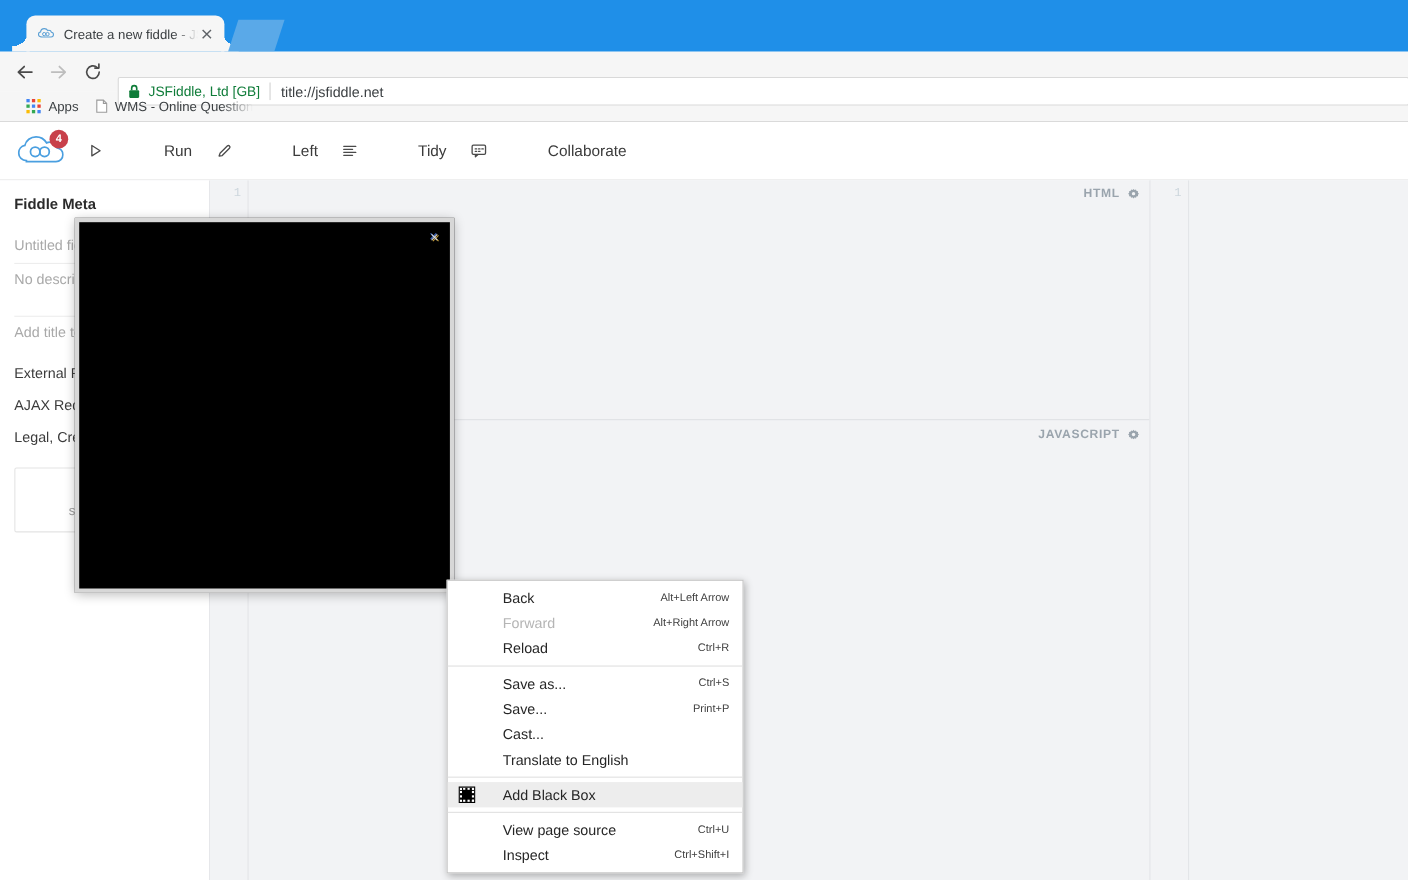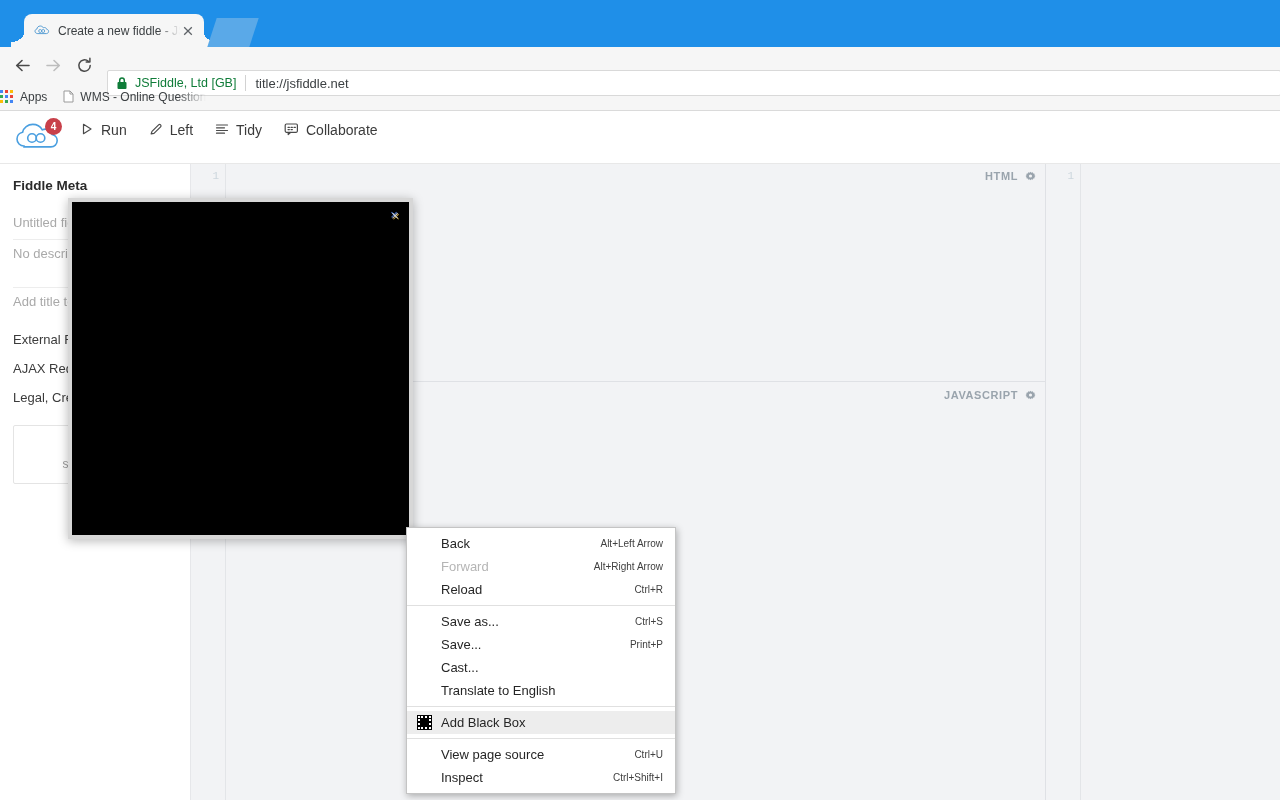--- a/index.html
+++ b/index.html
@@ -127,21 +127,21 @@
     width: 1px; height: 16px; background: #d2d2d2;
     margin: 0 9px;
   }
   .omni-url { color: #3c4043; font-size: 13px; white-space: nowrap; }
 
   .bookmarks {
     height: 28px;
     background: #f6f6f6;
     display: flex;
     align-items: center;
-    padding: 0 0;
+    padding: 0 24px;
     border-bottom: 1px solid #dadada;
     overflow: hidden;
   }
   .bm-item {
     display: flex;
     align-items: center;
     font-size: 12px;
     color: #3c4043;
     margin-right: 16px;
     white-space: nowrap;
@@ -187,24 +187,26 @@
     border-radius: 50%;
     background: #c8404a;
     color: #fff;
     font-size: 10px;
     font-weight: bold;
     display: flex; align-items: center; justify-content: center;
   }
 
   .tb-btn {
     display: flex;
+    align-items: center;
     font-size: 14px;
     color: #3b3b3b;
     margin-right: 22px;
     height: 30px;
+    gap: 48px;
   }
   .tb-btn .ico { margin-right: 7px; display: flex; color: #4a4a4a; }
 
   .workspace {
     position: relative;
     height: 636px;
     display: flex;
     background: #f2f3f5;
   }
 
@@ -329,20 +331,21 @@
     z-index: 60;
     font-size: 13px;
   }
   .ctx-item {
     height: 23px;
     display: flex;
     align-items: center;
     padding: 0 12px 0 0;
     color: #262626;
     position: relative;
+    gap: 16px;
   }
   .ctx-item.disabled { color: #b5b5b5; }
   .ctx-item.highlight { background: #ededed; }
   .ctx-icon {
     width: 34px;
     flex: 0 0 34px;
     display: flex;
     align-items: center;
     justify-content: center;
   }

